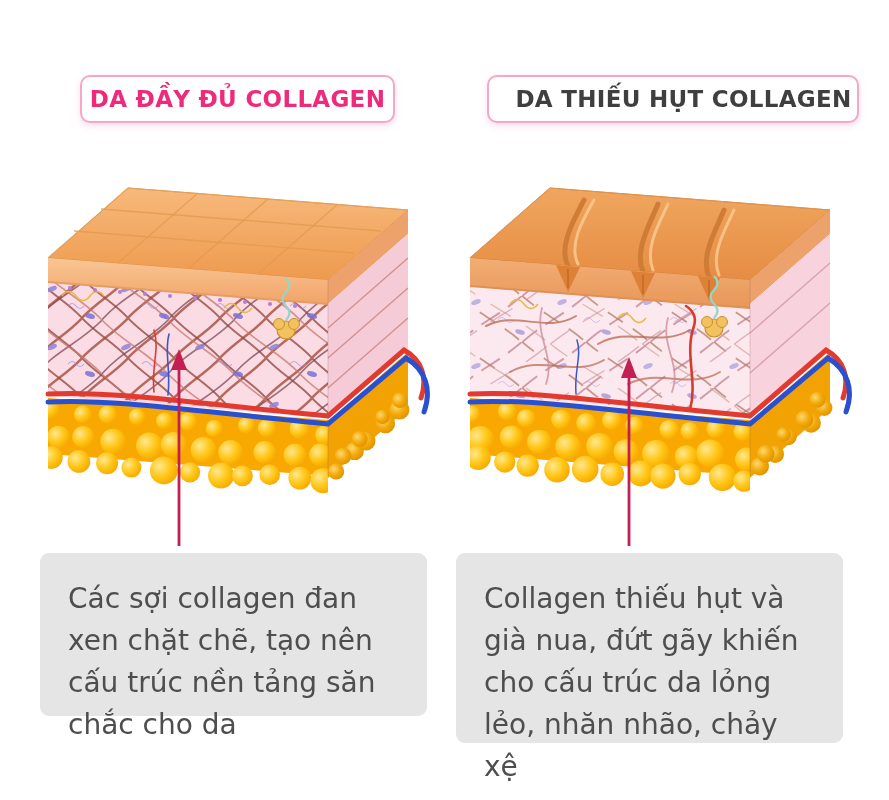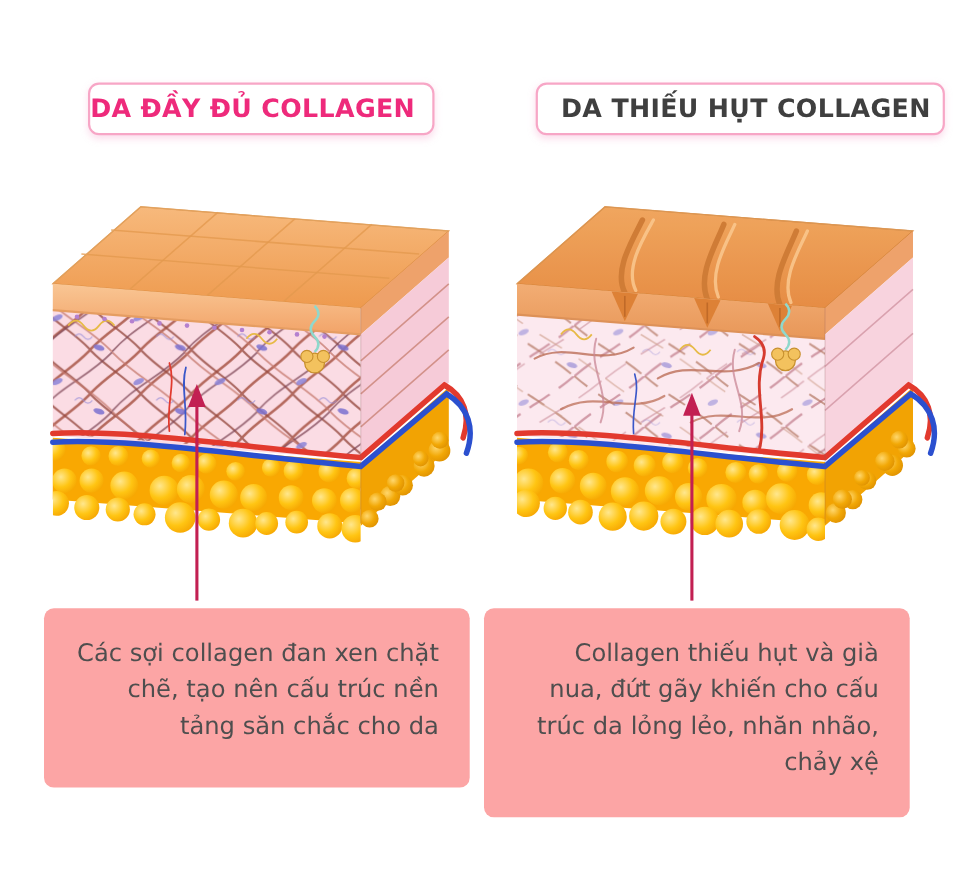--- a/index.html
+++ b/index.html
@@ -1,27 +1,27 @@
 <!DOCTYPE html>
 <html><head>
 <meta charset="utf-8">
 <style>
   html,body{margin:0;padding:0;background:#ffffff;}
   .canvas{position:relative;width:889px;height:800px;background:#ffffff;overflow:hidden;
           font-family:"DejaVu Sans","Liberation Sans",sans-serif;}
-  .title-box{position:absolute;display:flex;align-items:center;justify-content:flex-start;
+  .title-box{position:absolute;display:flex;align-items:center;justify-content:center;
              background:#ffffff;border:2px solid #f7a6c6;border-radius:10px;
              box-shadow:0 3px 7px rgba(244,160,200,.35);
              font-weight:bold;font-size:23px;letter-spacing:.3px;white-space:nowrap;}
   #title-left{left:80px;top:75px;width:311px;height:44px;color:#ee2a7b;}
   #title-right{left:487px;top:75px;width:347px;height:44px;color:#3f3f3f;padding-left:21px;}
-  .caption{position:absolute;background:#fca5a5;border-radius:9px;color:#4e4e4e;
-           font-size:22px;line-height:1.5;padding:25px 28px;box-sizing:border-box;text-align:right;}
+  .caption{position:absolute;background:#e5e5e5;border-radius:9px;color:#4e4e4e;
+           font-size:28px;line-height:1.5;padding:25px 28px;box-sizing:border-box;}
   #caption-left{left:40px;top:553px;width:387px;height:163px;}
-  #caption-right{left:440px;top:553px;width:387px;height:190px;}
+  #caption-right{left:456px;top:553px;width:387px;height:190px;}
   .diagram{position:absolute;width:410px;height:345px;}
   #diagram-left{left:36px;top:158px;}
   #diagram-right{left:458px;top:158px;}
   .arrow{position:absolute;}
   #arrow-left{left:168px;top:348px;}
   #arrow-right{left:618px;top:356px;}
 </style>
 </head>
 <body>
 

